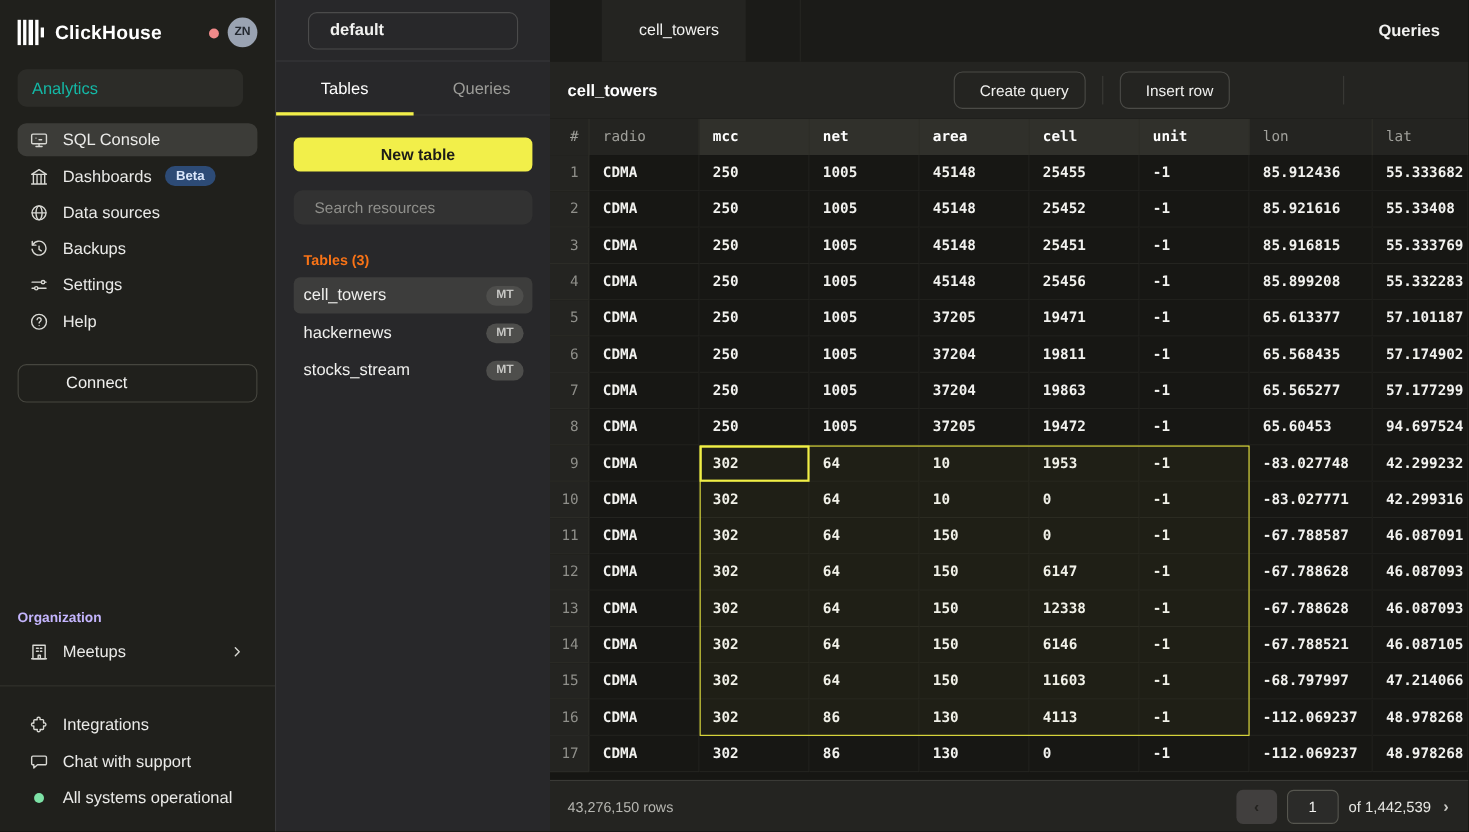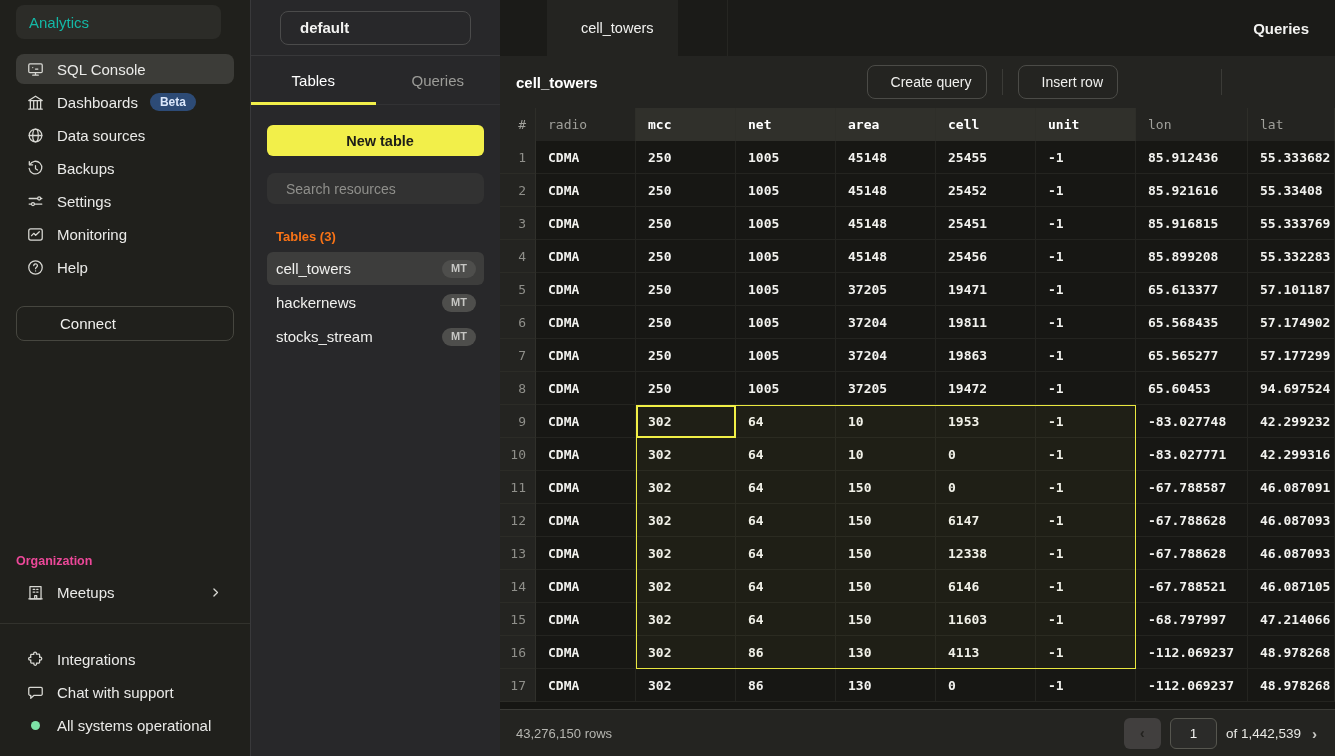--- a/index.html
+++ b/index.html
@@ -33,21 +33,21 @@
   .nav-item { height:30px; display:flex; align-items:center; gap:12px; padding:0 9px; border-radius:8px;
               font-size:15px; color:#eaeae8; cursor:pointer; }
   .nav-item.active { background:#3c3c38; }
   .nav-item .ic { color:#d8d8d3; width:20px; }
   .badge-beta { background:var(--beta); color:#dbe7fb; font-size:12px; font-weight:600;
                 padding:3px 10px; border-radius:999px; line-height:1; }
   .connect { margin:24px 16px 0; height:35px; border:1px solid #46463f; border-radius:8px; display:flex;
              align-items:center; gap:12px; padding:0 11px; font-size:15px; cursor:pointer; flex:none; color:#f0f0ee; }
   .connect .ic { color:#d8d8d3; width:20px; }
   .sb-bottom { margin-top:auto; padding-bottom:16px; }
-  .org-label { padding:0 16px; font-size:12.5px; font-weight:700; color:#ec4899; margin-bottom:9px; }
+  .org-label { padding:0 16px; font-size:12.5px; font-weight:700; color:#c4b5fd; margin-bottom:9px; }
   .sb-divider { border-top:1px solid #32322d; margin:16px 0 20px; }
   .status-dot { width:9px; height:9px; border-radius:50%; background:var(--green); margin:0 5.5px; }
   .chev-end { margin-left:auto; color:#c9c9c5; }
 
   
   .panel { width:250px; min-width:250px; background:#28282a; border-left:1px solid #39393b; display:flex; flex-direction:column; }
   .p-top { height:56px; display:flex; align-items:center; gap:13px; padding:0 16px; border-bottom:1px solid #38383a; flex:none; }
   .collapse-btn, .p-refresh { color:#cfcfcb; cursor:pointer; }
   .db-select { flex:1; height:34px; border:1px solid #4b4b4b; border-radius:8px; display:flex; align-items:center;
                gap:9px; padding:0 10px; font-size:15px; font-weight:600; color:#f2f2f0; cursor:pointer; }
@@ -117,20 +117,35 @@
              justify-content:center; color:#23221f; font-size:14px; font-weight:700; cursor:pointer; }
   .pg-input { width:47px; height:31px; background:#2b2b29; border:1px solid #56564f; border-radius:6px;
               color:#f2f2f0; text-align:center; font-size:13.5px; font-family:inherit; }
   .pg-of { font-size:13.5px; color:#e8e8e4; }
   .pg-next { color:#c9c9c5; font-size:15px; padding:0 2px; cursor:pointer; font-weight:700; }
 </style>
 </head>
 <body style="--accent: #f2ef4a; --beta: #2d4b76; --green: #7de2a6; --red: #f08a8a; --avatar: #9aa3b2;">
 
 <div class="sidebar">
+  <div class="sb-header">
+    <div class="logo">
+      <div class="bar"></div>
+        <div class="bar"></div>
+        <div class="bar"></div>
+        <div class="bar"></div>
+        <div class="bar short"></div>
+    </div>
+    <div class="brand">ClickHouse</div>
+    <div class="bell-wrap">
+      <span class="ic"></span>
+      <span class="bell-dot"></span>
+    </div>
+    <div class="avatar">ZN</div>
+  </div>
 
   <div class="workspace">
     <div class="ws-select">
       <span>Analytics</span>
       <span class="ic chev"></span>
     </div>
     <span class="ic plus-btn"></span>
   </div>
 
   <div class="sb-nav">
@@ -174,29 +189,20 @@
       </div>
       <div class="nav-item">
         <span class="ic">
           <svg width="19" height="19" viewBox="0 0 24 24" fill="none" stroke="currentColor" stroke-width="1.6" stroke-linecap="round" stroke-linejoin="round">
             <path d="M4 8.2h10.5M18.8 8.2H20M4 15.2h2.8M10.8 15.2H20"></path>
             <circle cx="16.6" cy="8.2" r="1.9"></circle>
             <circle cx="8.8" cy="15.2" r="1.9"></circle>
           </svg>
         </span>
         <span>Settings</span>
-      </div>
-      <div class="nav-item">
-        <span class="ic">
-          <svg width="19" height="19" viewBox="0 0 24 24" fill="none" stroke="currentColor" stroke-width="1.6" stroke-linecap="round" stroke-linejoin="round">
-            <rect x="3.5" y="5" width="17" height="14" rx="2.5"></rect>
-            <path d="M7 13.5l2.8-3 2.4 2.4 4.6-4.4"></path>
-          </svg>
-        </span>
-        <span>Monitoring</span>
       </div>
       <div class="nav-item">
         <span class="ic">
           <svg width="19" height="19" viewBox="0 0 24 24" fill="none" stroke="currentColor" stroke-width="1.6" stroke-linecap="round" stroke-linejoin="round">
             <circle cx="12" cy="12" r="8.5"></circle>
             <path d="M9.8 9.6a2.3 2.3 0 1 1 3.8 1.8c-.8.7-1.5 1.1-1.5 2.1"></path>
             <path d="M12.1 16.4h.01"></path>
           </svg>
         </span>
         <span>Help</span>

